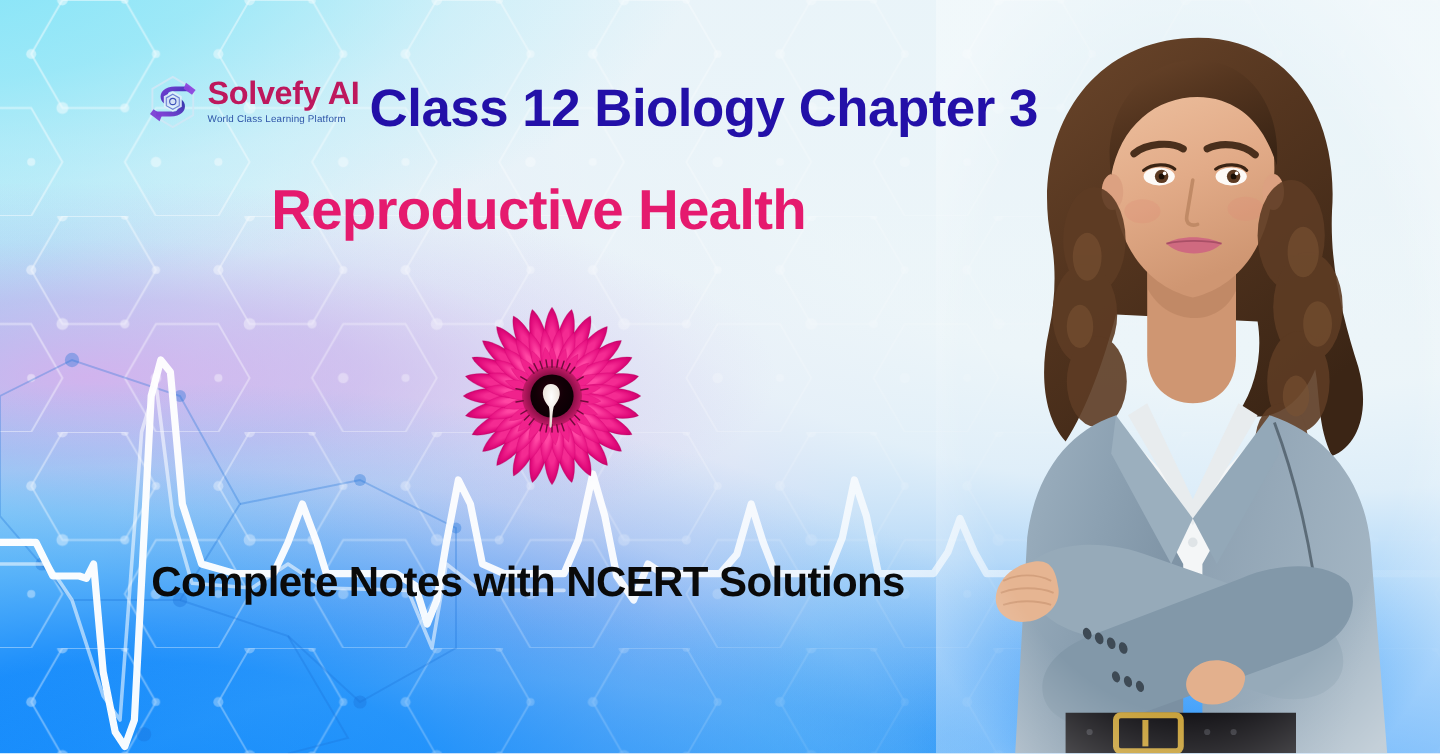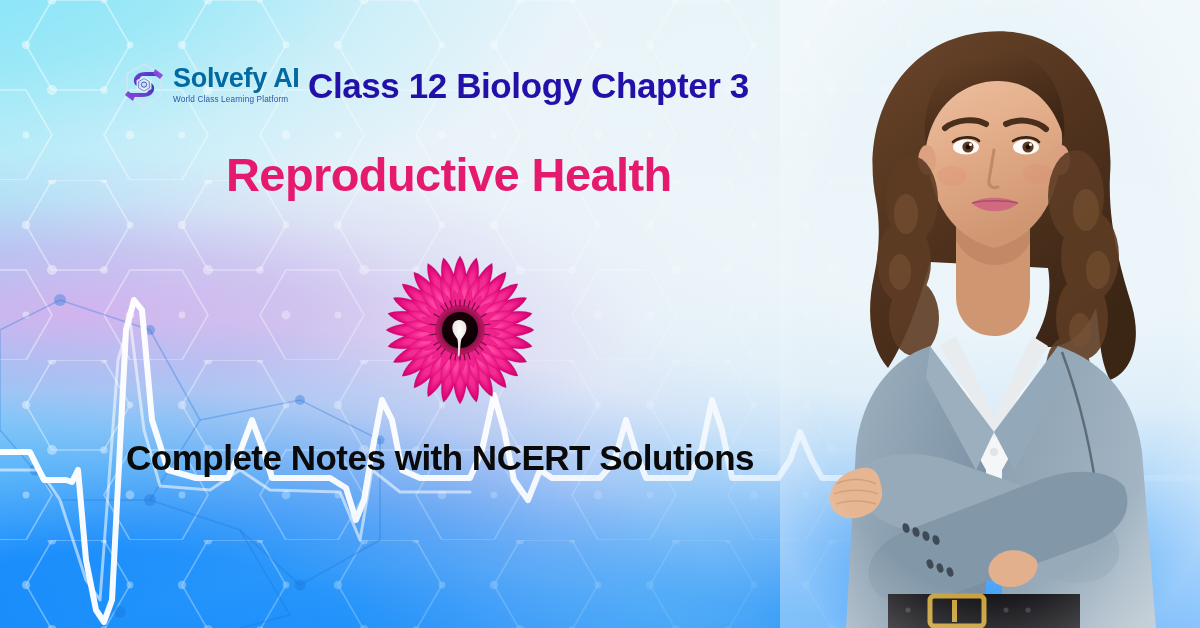--- a/index.html
+++ b/index.html
@@ -98,42 +98,42 @@
   .ecg-layer svg{width:100%;height:100%;display:block;}
 
   
   #logo{
     position:absolute;left:122px;top:62px;
     display:flex;align-items:center;gap:7px;
   }
   #logo .mark{width:44px;height:46px;flex:0 0 auto;}
   #logo .wordwrap{display:flex;flex-direction:column;line-height:1;}
   #logo .word{
-    font-size:27px;font-weight:bold;color:#0369a1;
+    font-size:27px;font-weight:bold;color:#be185d;
     letter-spacing:-0.3px;
   }
   #logo .tag{
     margin-top:4px;
     font-size:8.2px;font-weight:normal;color:#2e55a8;
     letter-spacing:0.15px;
   }
 
   
   #chapter-line{
     position:absolute;left:308px;top:66px;
-    font-size:35px;font-weight:bold;color:#2310a8;
+    font-size:44px;font-weight:bold;color:#2310a8;
     letter-spacing:-0.4px;white-space:nowrap;
   }
   #main-title{
     position:absolute;left:226px;top:147px;
     font-size:47px;font-weight:bold;color:#e51a6e;
     letter-spacing:-0.6px;white-space:nowrap;
   }
   #subtitle{
-    position:absolute;left:126px;top:438px;
+    position:absolute;left:126px;top:466px;
     font-size:35px;font-weight:bold;color:#0a0a0a;
     letter-spacing:-0.5px;white-space:nowrap;
   }
 
   
   #flower{
     position:absolute;left:372px;top:238px;
     width:176px;height:186px;
   }
   #flower svg{width:100%;height:100%;display:block;}

